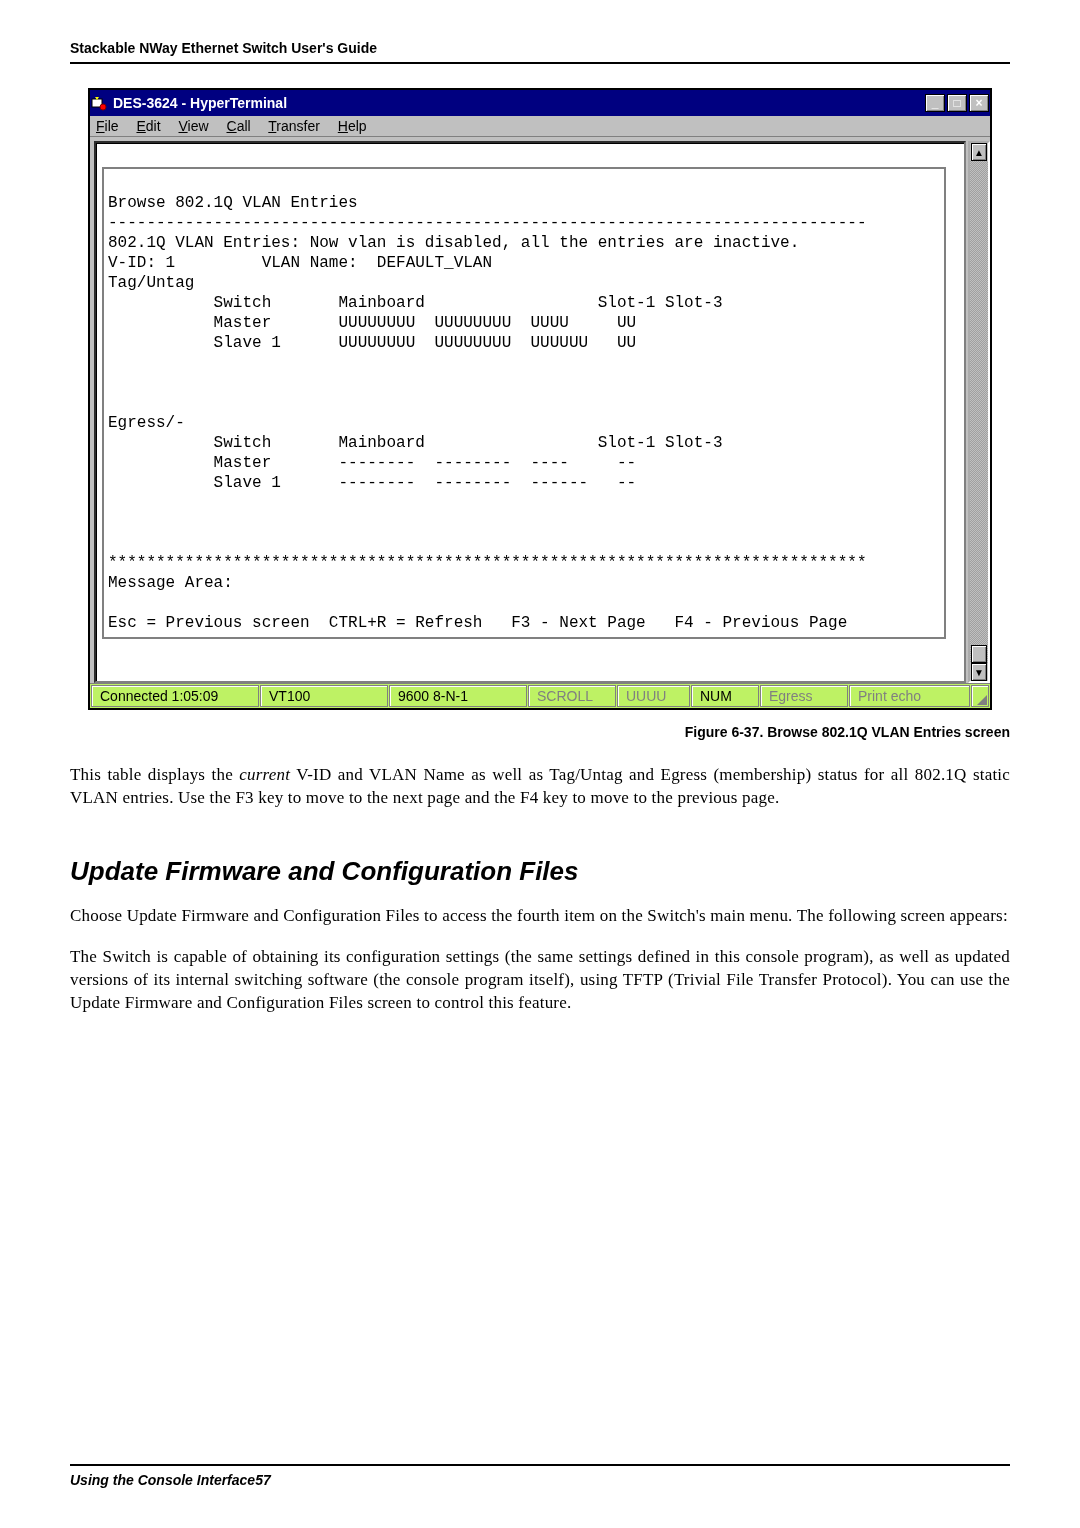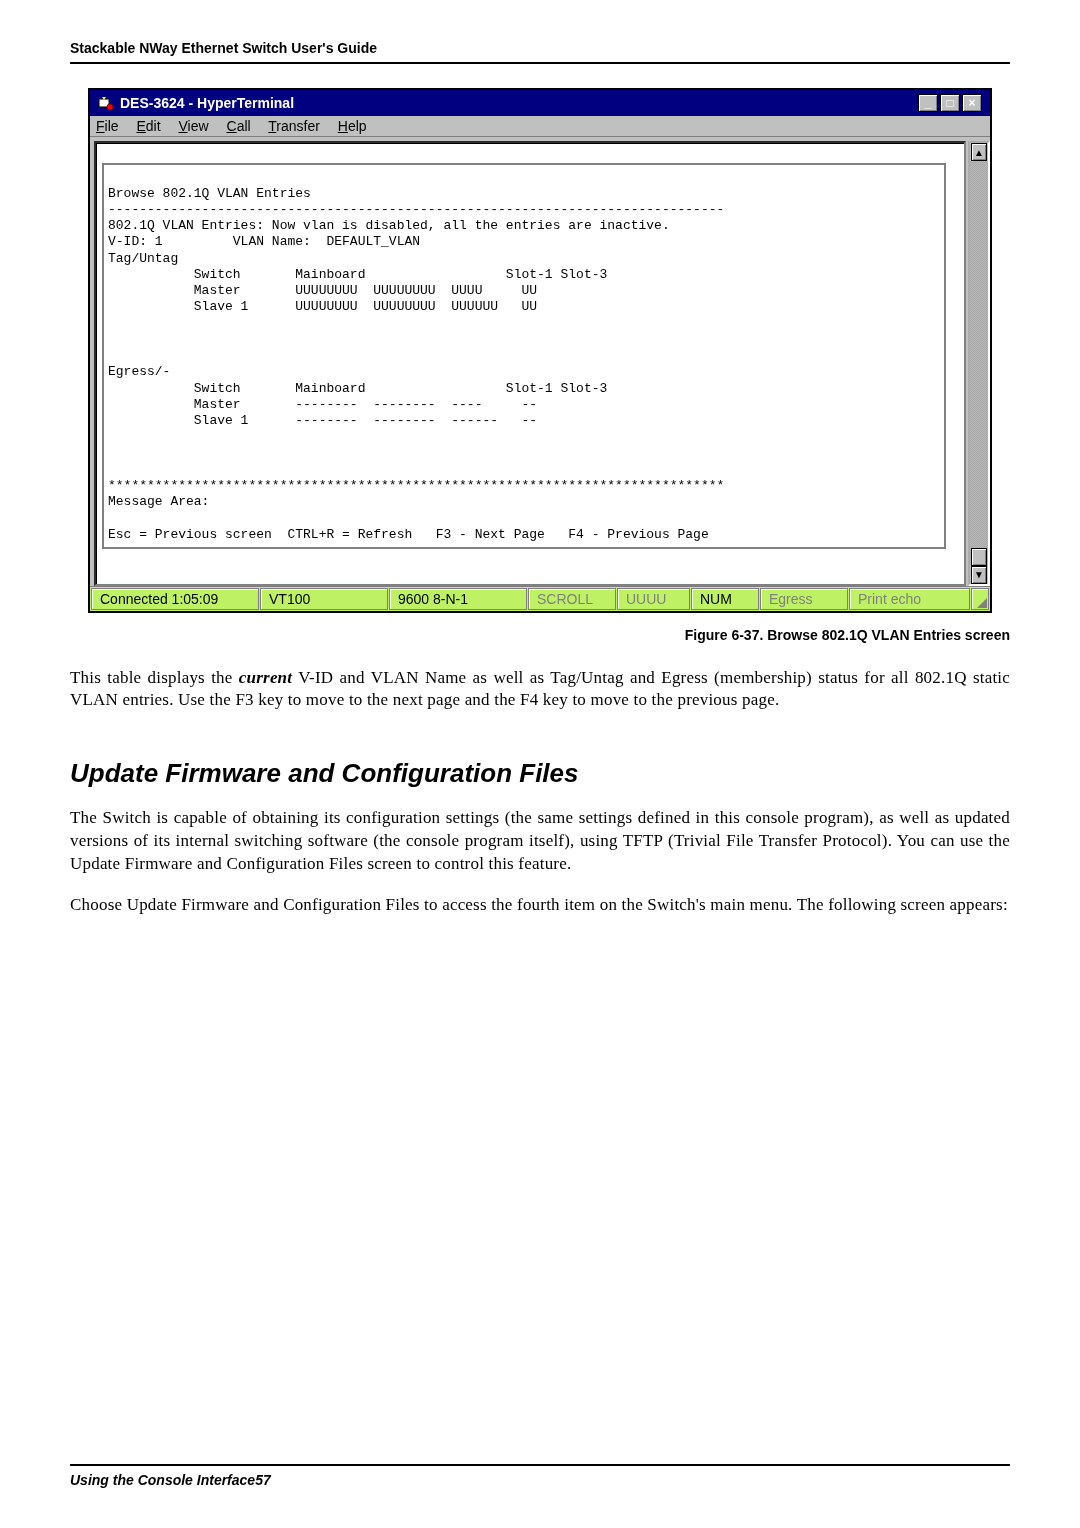--- a/index.html
+++ b/index.html
@@ -34,21 +34,21 @@
     width: 900px;
     margin: 0 auto 14px auto;
     font-family: Tahoma, Arial, sans-serif;
     font-size: 14px;
   }
   .ht-titlebar {
     background: #000080;
     color: #fff;
     display: flex;
     align-items: center;
-    padding: 2px 8px;
+    padding: 2px 1px;
     height: 22px;
   }
   .ht-titlebar .icon {
     width: 16px; height: 16px;
     display: inline-flex; align-items:center; justify-content:center;
     margin-right: 6px;
   }
   .ht-titlebar .icon svg { width:16px; height:16px; }
   .ht-title {
     font-weight: bold;
@@ -84,21 +84,21 @@
   .ht-termframe {
     display: flex;
     align-items: stretch;
   }
   .ht-terminal {
     background: #fff;
     border: 2px inset #808080;
     box-shadow: inset 1px 1px 0 #000;
     padding: 2px 18px 2px 6px;
     font-family: "Courier New", monospace;
-    font-size: 13px;
+    font-size: 16px;
     line-height: 1.25;
     white-space: pre;
     flex: 1;
     overflow: hidden;
   }
   .ht-innerbox {
     border: 2px solid #808080;
     padding: 4px 4px;
     margin: 2px 0 0 0;
   }
@@ -155,21 +155,21 @@
     font-size: 14px;
     margin: 10px 0 24px 0;
   }
   .body-text {
     font-size: 17px;
     text-align: justify;
     margin: 0 0 18px 0;
     line-height: 1.35;
     letter-spacing: 0.2px;
   }
-  .body-text .ital { font-style: italic; font-weight: bold; }
+  .body-text .ital { font-style: italic; }
   h2.section {
     font-family: Arial, Helvetica, sans-serif;
     font-style: italic;
     font-weight: bold;
     font-size: 26px;
     margin: 46px 0 18px 0;
   }
   .footer {
     position: absolute;
     left: 70px; right: 70px; bottom: 40px;
@@ -263,20 +263,20 @@
   </div>
 
   <div class="figure-caption">Figure 6-37.  Browse 802.1Q VLAN Entries screen</div>
 
   <p class="body-text">
     <span>This table displays the </span><span class="ital">current</span><span> V-ID and VLAN Name as well as Tag/Untag and Egress (membership) status for all 802.1Q static VLAN entries.  Use the F3 key to move to the next page and the F4 key to move to the previous page.</span>
   </p>
 
   <h2 class="section">Update Firmware and Configuration Files</h2>
 
+  <p class="body-text">Choose Update Firmware and Configuration Files to access the fourth item on the Switch's main menu. The following screen appears:</p>
   <p class="body-text">The Switch is capable of obtaining its configuration settings (the same settings defined in this console program), as well as updated versions of its internal switching software (the console program itself), using TFTP (Trivial File Transfer Protocol). You can use the Update Firmware and Configuration Files screen to control this feature.</p>
-  <p class="body-text">Choose Update Firmware and Configuration Files to access the fourth item on the Switch's main menu. The following screen appears:</p>
 </div>
 
 <div class="footer">
   <span>Using the Console Interface</span>
   <span>57</span>
 </div>
 
 </body></html>

